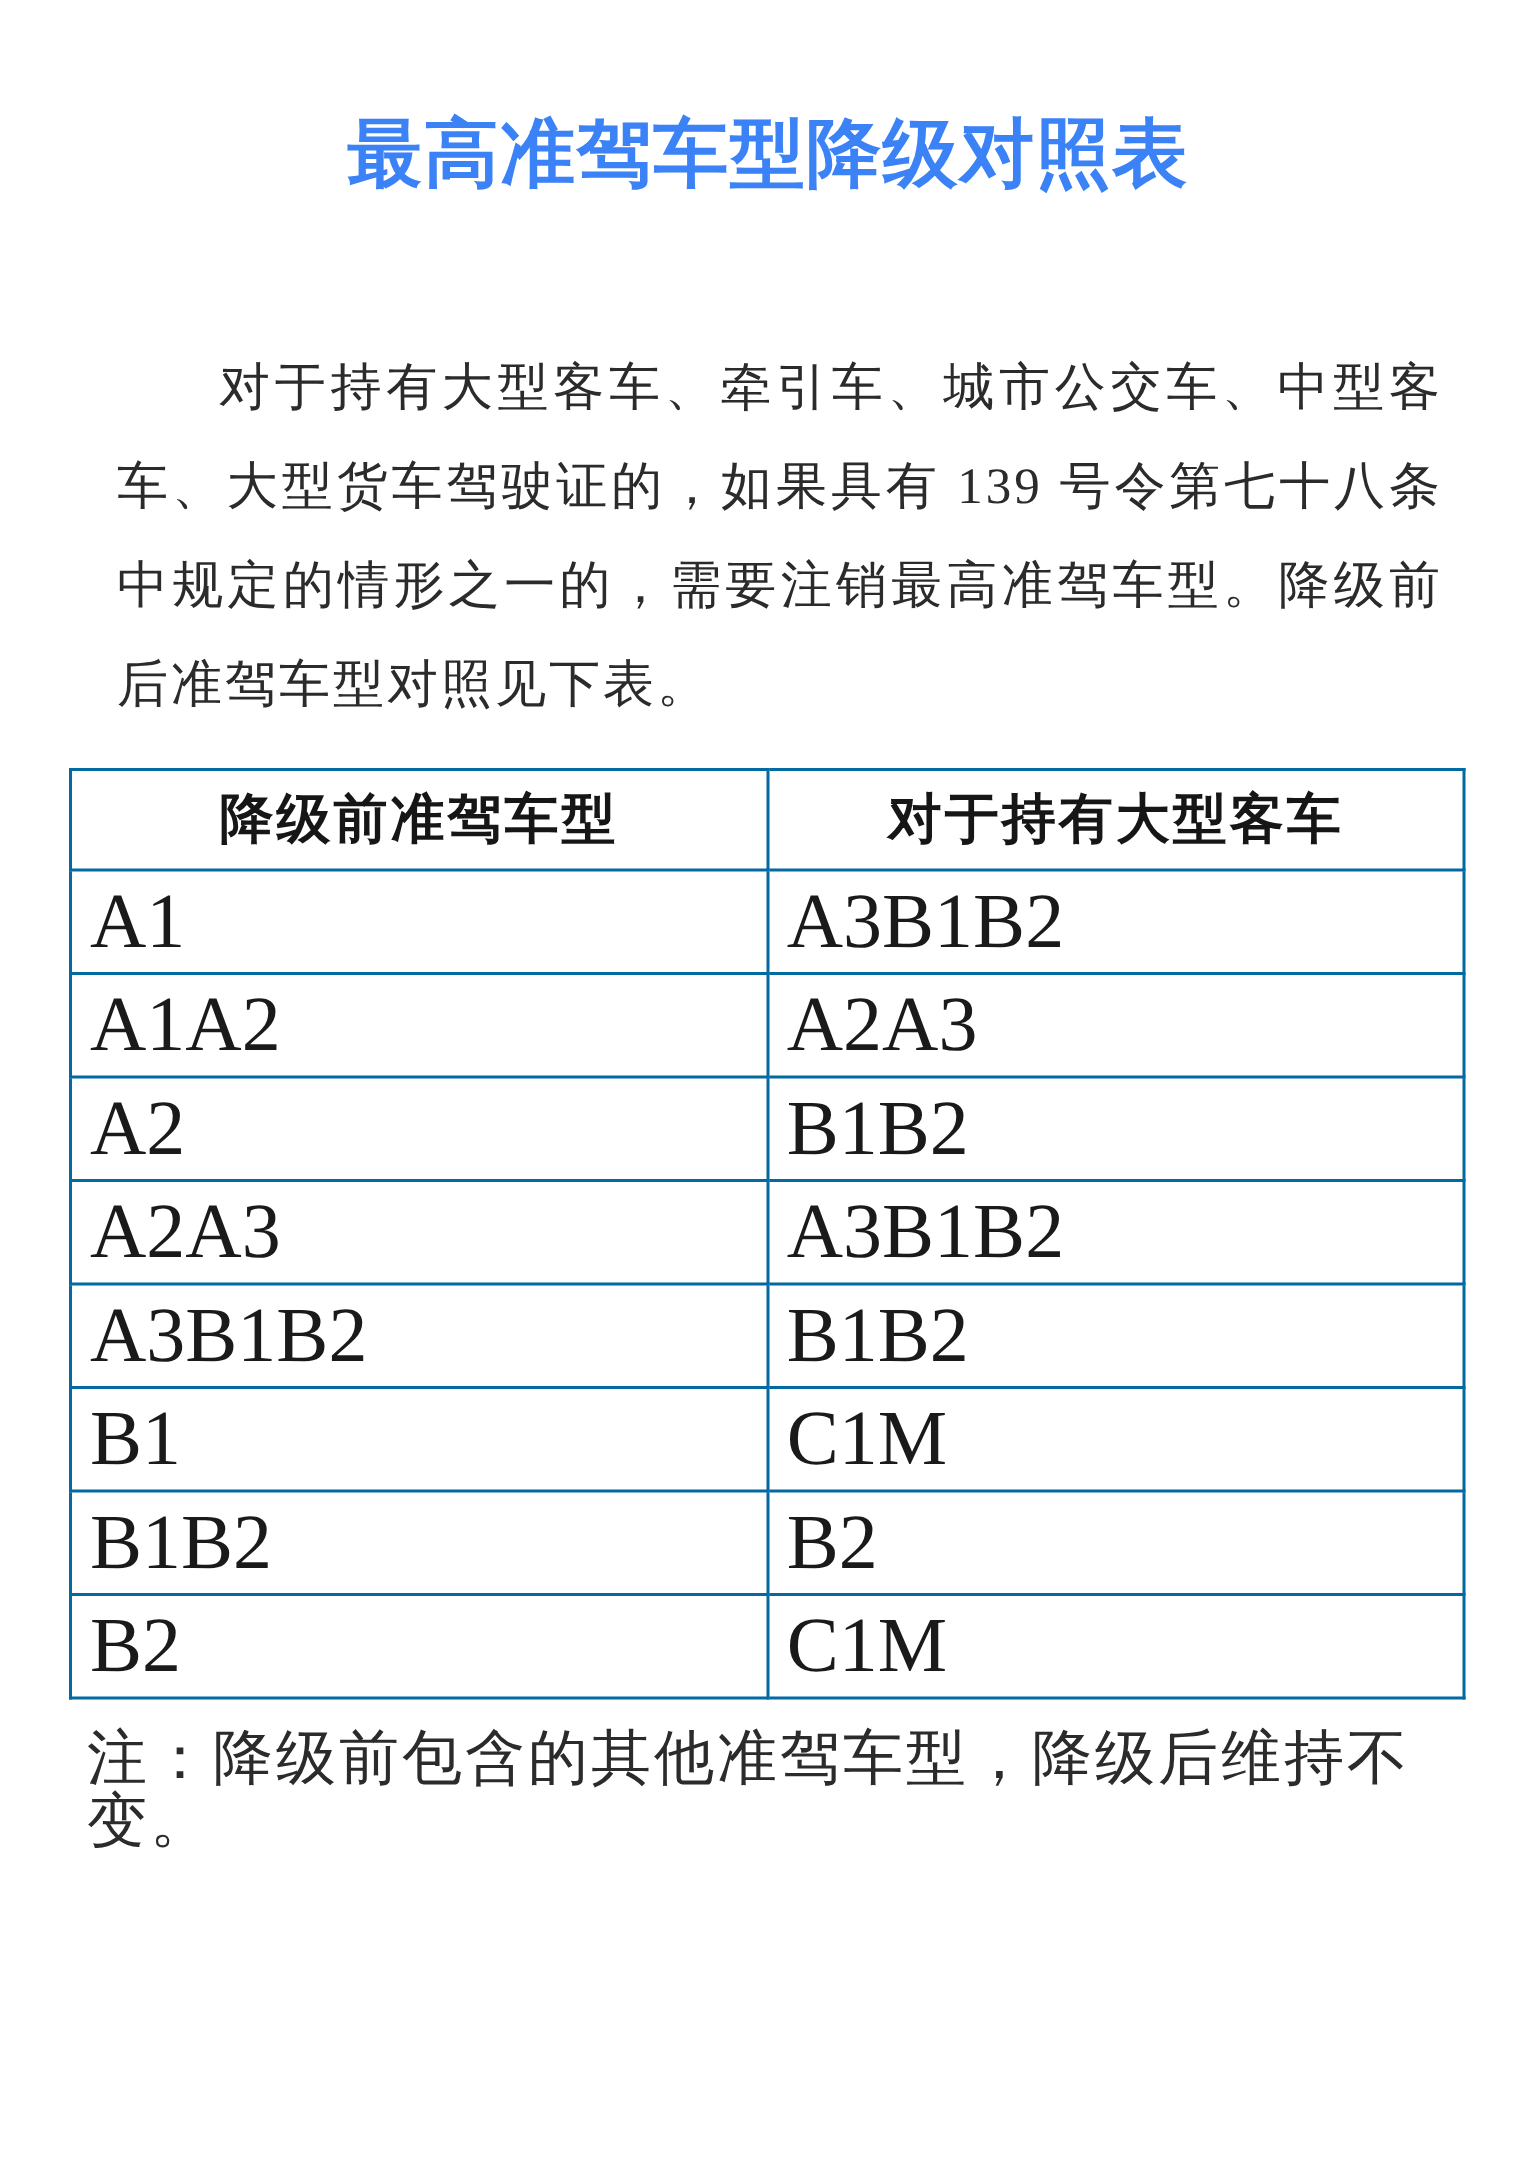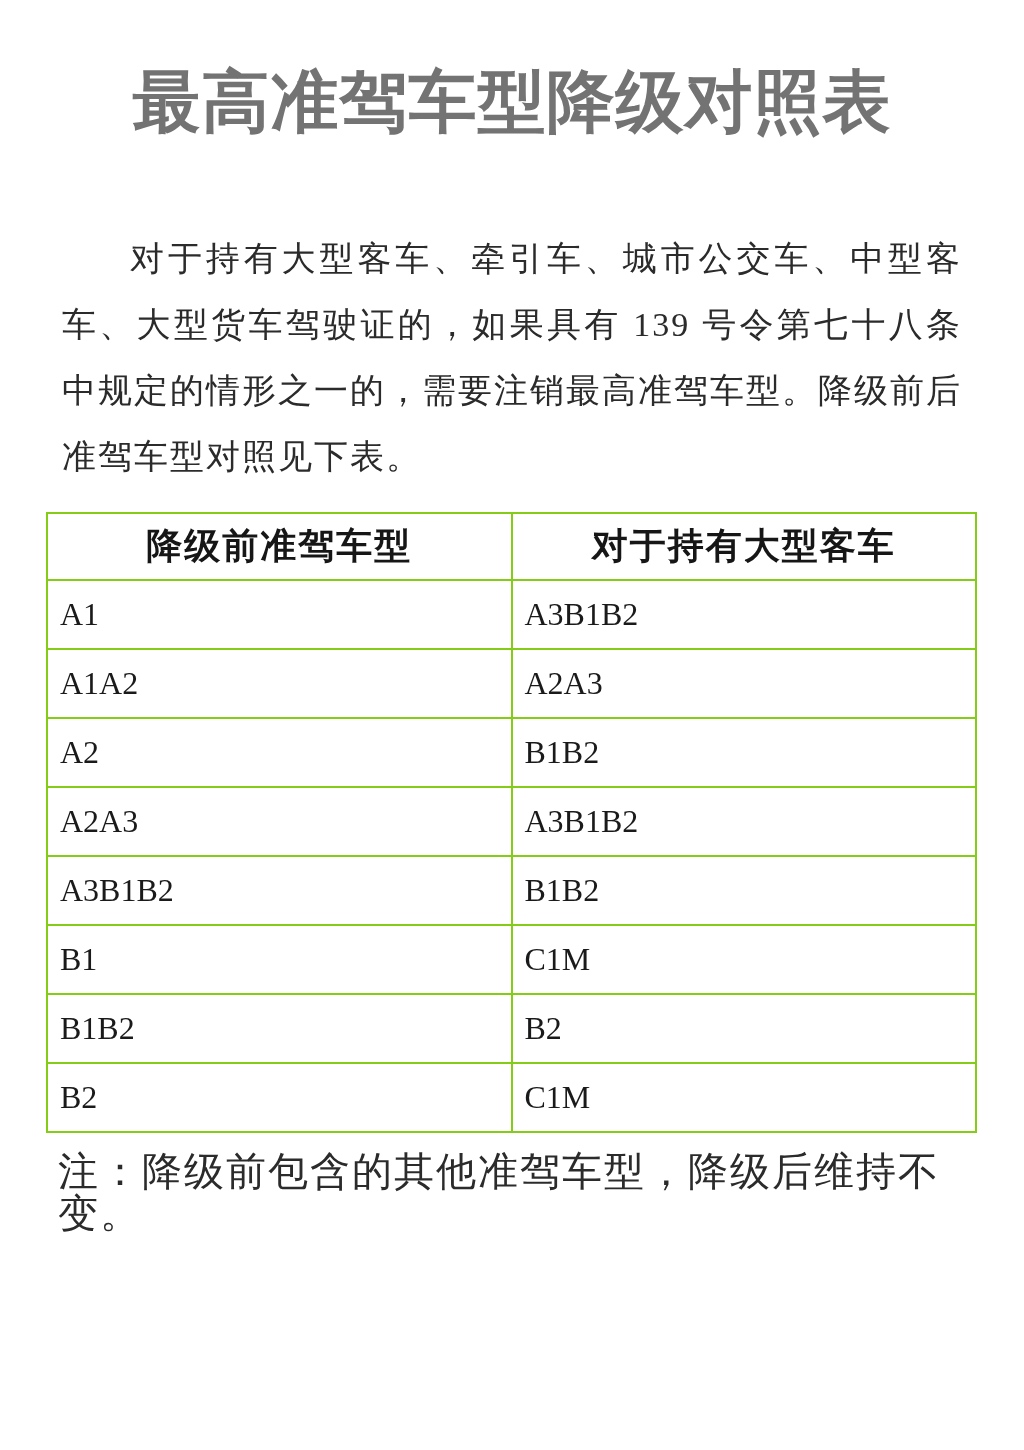--- a/index.html
+++ b/index.html
@@ -12,62 +12,62 @@
   .page {
     position: relative;
     width: 1024px;
     height: 1450px;
     background: #ffffff;
     overflow: hidden;
   }
   .doc-title {
     margin-top: 72px;
     text-align: center;
-    font-size: 68px;
+    font-size: 50px;
     line-height: 60px;
     font-weight: bold;
-    color: #737373;
+    color: #3b82f6;
     font-family: "Liberation Serif", serif;
     letter-spacing: 1px;
   }
   .doc-paragraph {
-    margin: 94px 62px 0 62px;
+    margin: 94px 62px 0 78px;
     font-size: 34px;
     line-height: 66px;
     text-align: justify;
     text-justify: inter-ideograph;
     text-indent: 68px;
     color: #2b2b2b;
     letter-spacing: 2px;
   }
   .mapping-table {
     margin: 22px 0 0 46px;
     width: 931px;
     border-collapse: collapse;
     table-layout: fixed;
   }
   .mapping-table th,
   .mapping-table td {
-    border: 2px solid #84cc16;
+    border: 2px solid #0369a1;
     width: 50%;
   }
   .mapping-table th {
     height: 67px;
     font-family: "Liberation Sans", sans-serif;
     font-weight: bold;
     font-size: 36px;
     text-align: center;
     vertical-align: middle;
     color: #161616;
     letter-spacing: 2px;
   }
   .mapping-table td {
     height: 69px;
     font-family: "Liberation Serif", serif;
-    font-size: 32px;
+    font-size: 52px;
     text-align: left;
     vertical-align: middle;
     padding-left: 12px;
     color: #1a1a1a;
   }
   .doc-note {
     margin: 18px 62px 0 58px;
     font-size: 40px;
     line-height: 42px;
     color: #2b2b2b;

